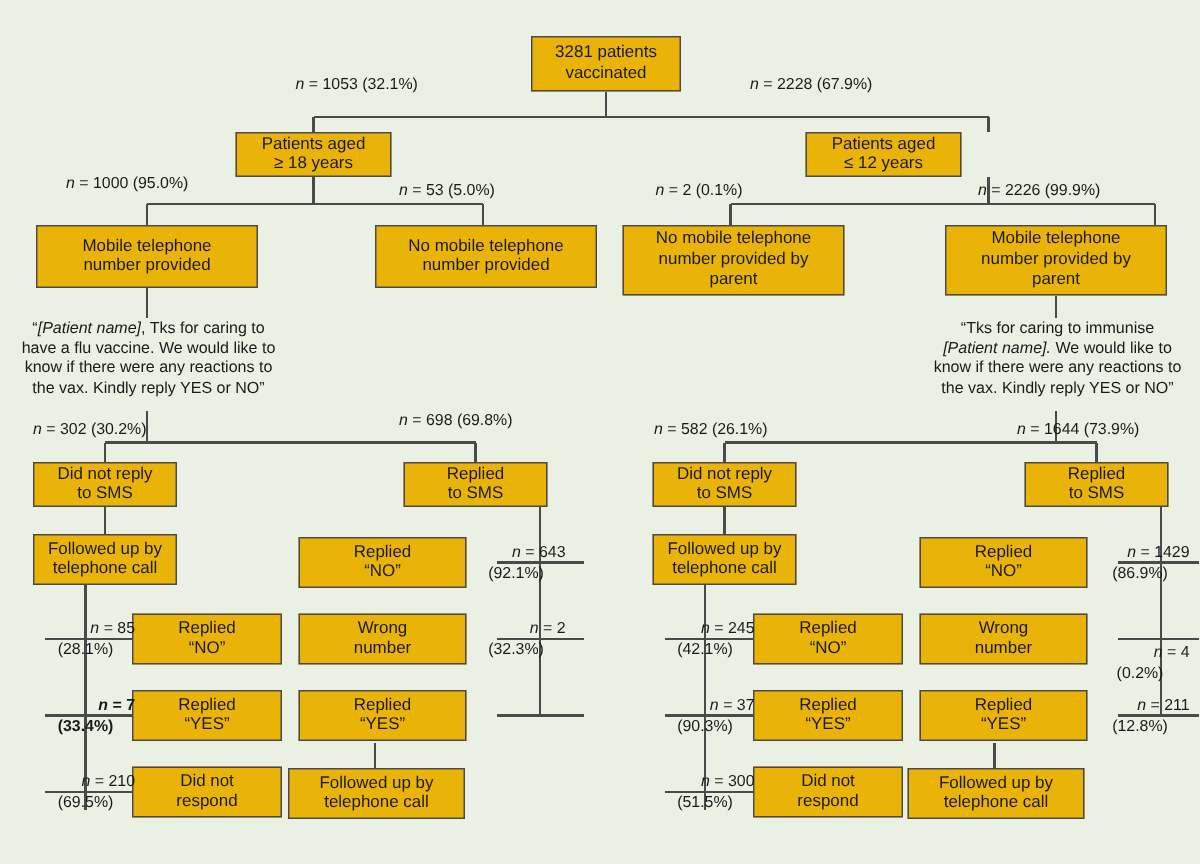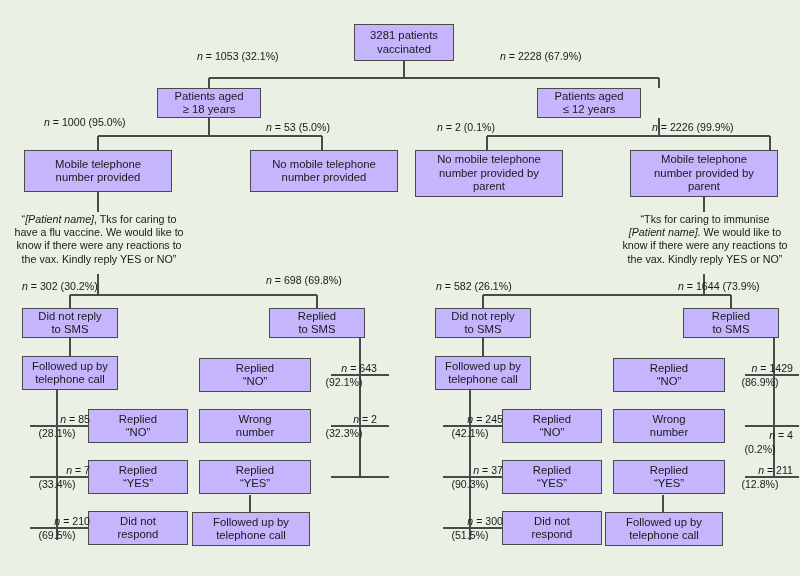--- a/index.html
+++ b/index.html
@@ -7,21 +7,21 @@
     width:800px;height:576px;
     background:#eaf0e3;
     font-family:"Liberation Sans","DejaVu Sans",sans-serif;
     overflow:hidden;
   }
   #stage{position:relative;width:800px;height:576px;}
   #wires{position:absolute;left:0;top:0;width:800px;height:576px;}
 
   .box{
     position:absolute;
-    background:#c4b5fd;
+    background:#eab308;
     border:1.6px solid #4a4a4a;
     box-sizing:border-box;
     display:flex;
     align-items:center;
     justify-content:center;
     text-align:center;
     font-size:11.3px;
     line-height:13.4px;
     color:#1a1a1a;
     white-space:pre-line;
@@ -171,21 +171,21 @@
   <div class="box" style="left:22px;top:356px;width:96px;height:34px;">Followed up by
 telephone call</div>
 
   <div class="pair" style="left:24px;top:412px;">
     <span class="top"><i>n</i> = 85</span>
     <span class="bot">(28.1%)</span>
   </div>
   <div class="box" style="left:88px;top:409px;width:100px;height:34px;">Replied
 “NO”</div>
 
-  <div class="pair" style="left:24px;top:463px;">
+  <div class="pair" style="left:24px;top:463px;font-weight:bold;">
     <span class="top"><i>n</i> = 7</span>
     <span class="bot">(33.4%)</span>
   </div>
   <div class="box" style="left:88px;top:460px;width:100px;height:34px;">Replied
 “YES”</div>
 
   <div class="pair" style="left:24px;top:514px;">
     <span class="top"><i>n</i> = 210</span>
     <span class="bot">(69.5%)</span>
   </div>

